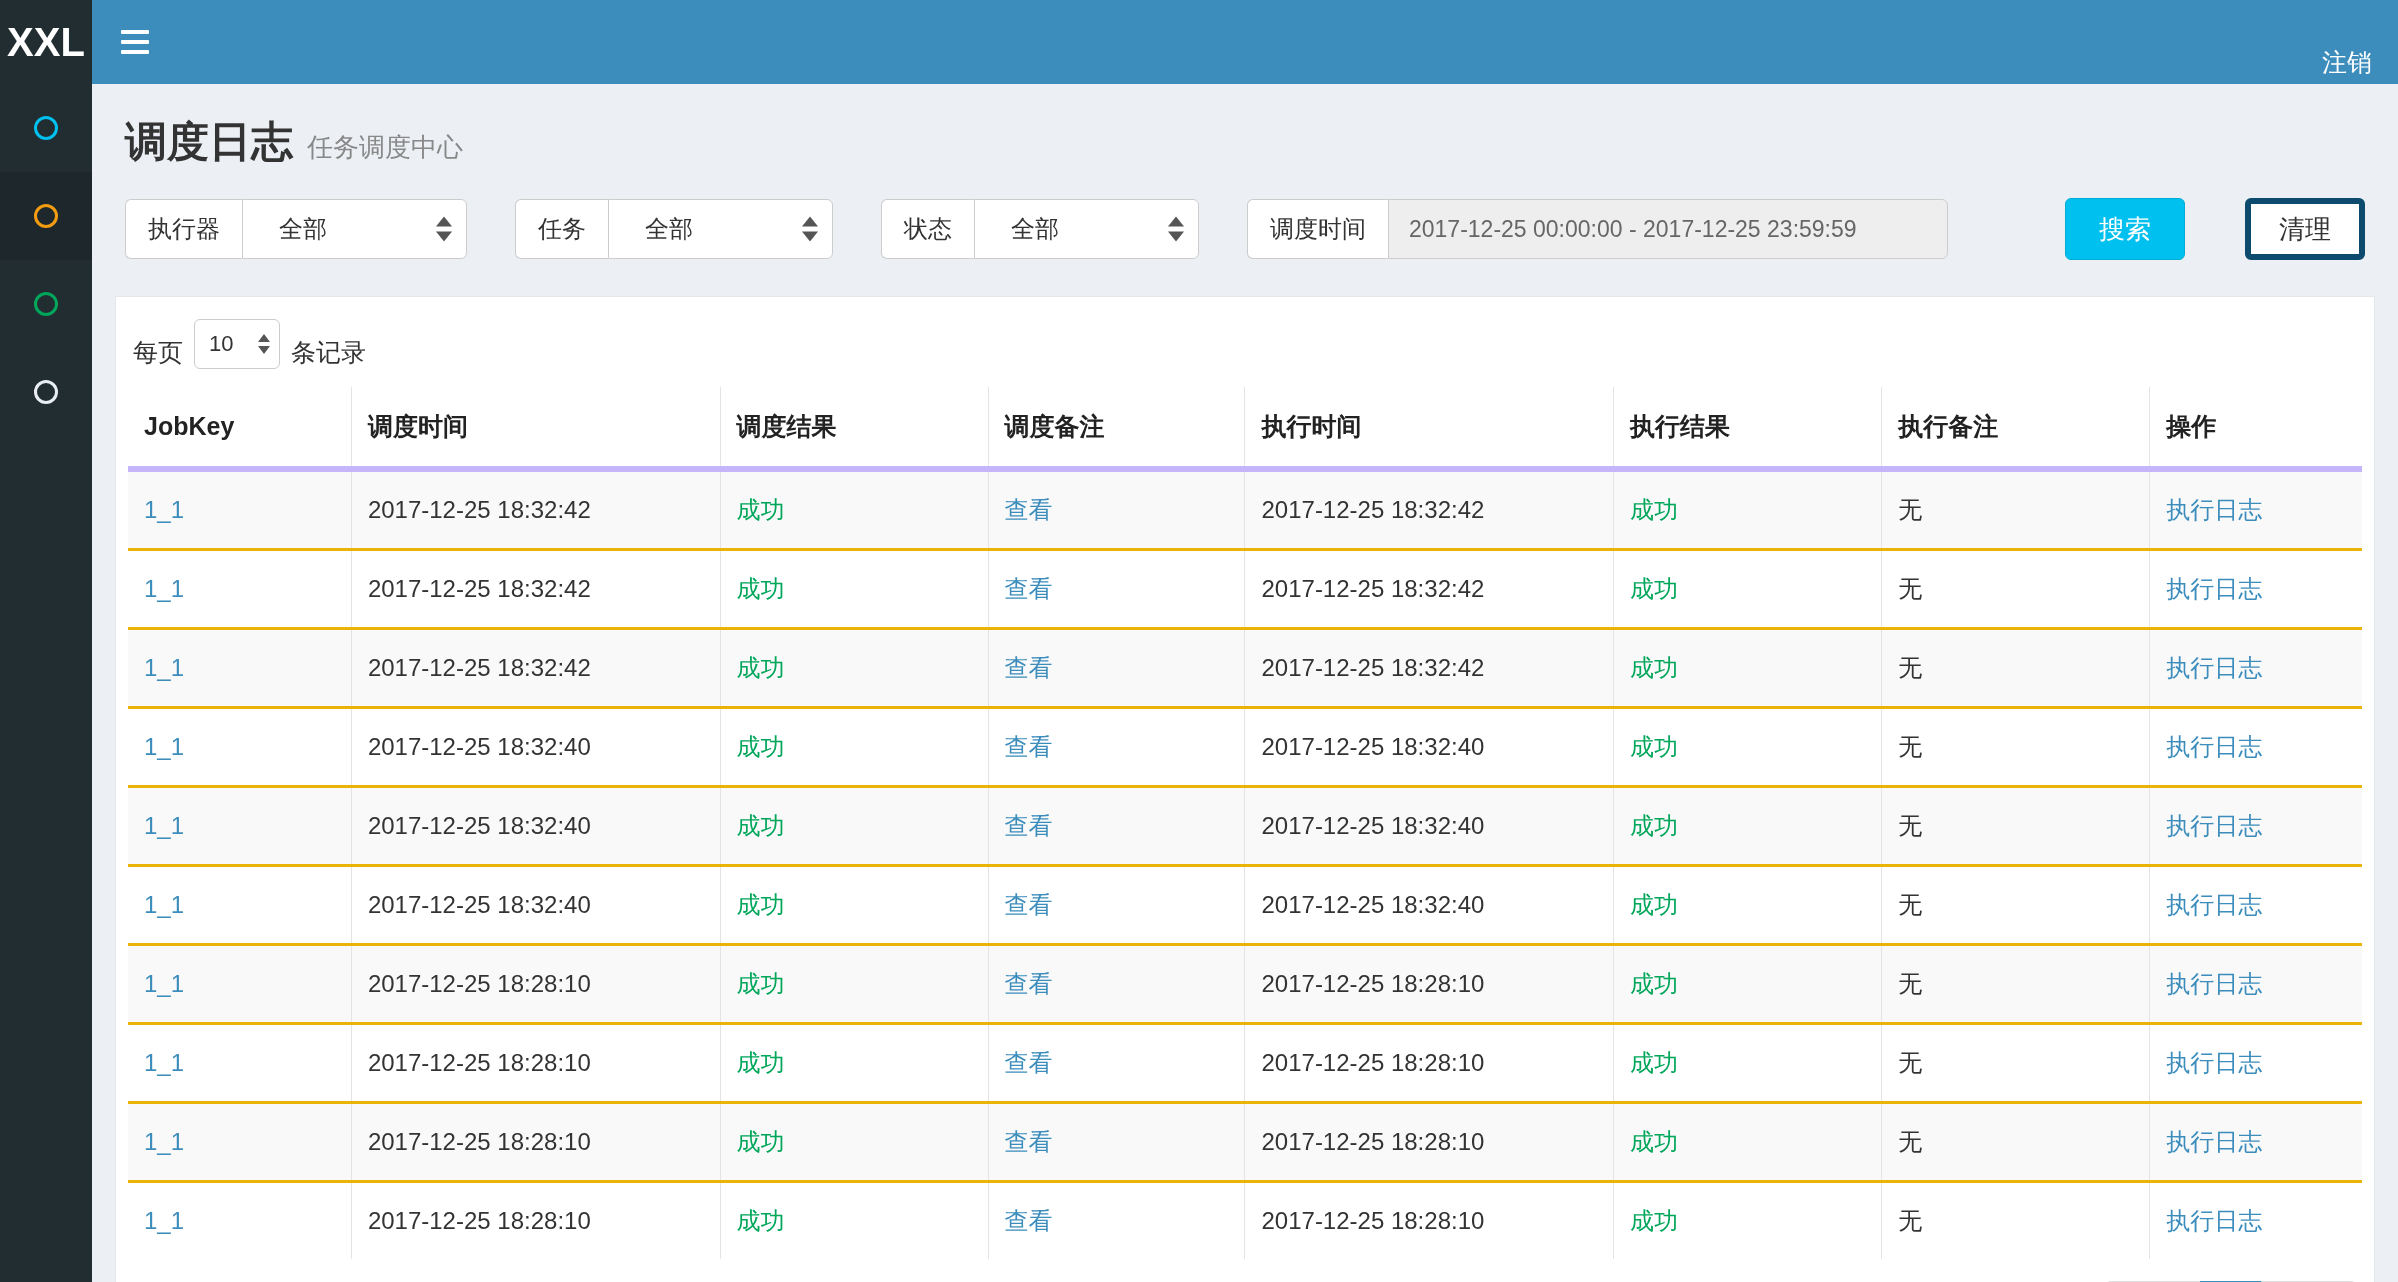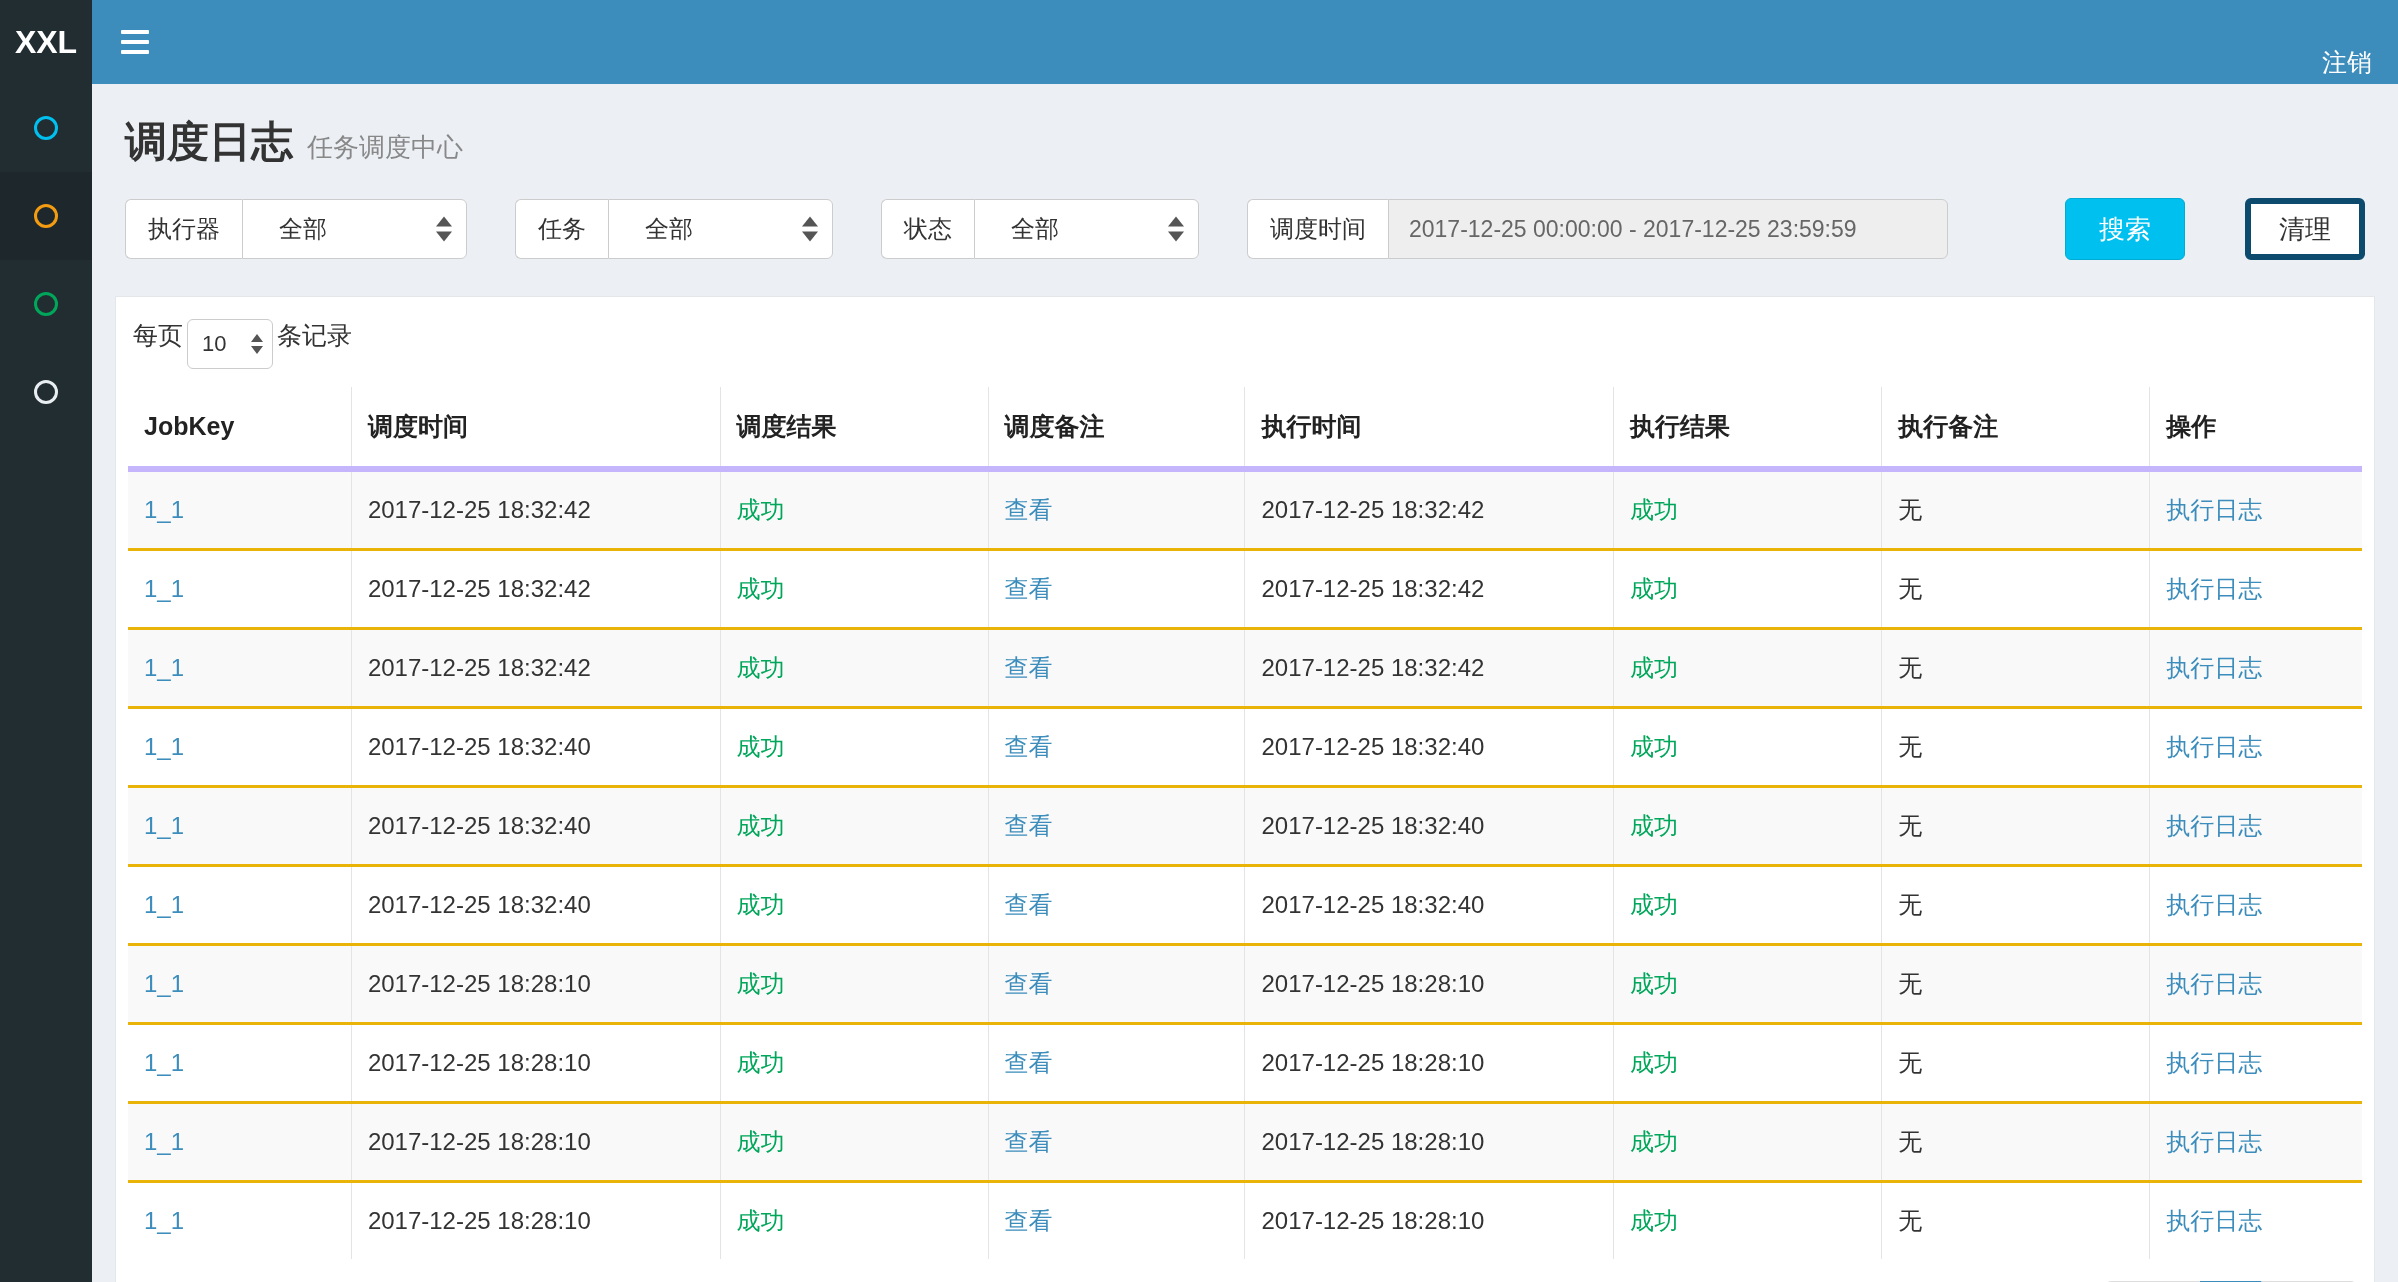--- a/index.html
+++ b/index.html
@@ -11,21 +11,21 @@
   }
   a { text-decoration: none; cursor: pointer; }
 
   
   .navbar {
     position: absolute; top: 0; left: 0; right: 0; height: 84px;
     background: #3c8dbc; display: flex; z-index: 20;
   }
   .logo {
     width: 92px; height: 84px; background: #222d32;
-    color: #fff; font-weight: bold; font-size: 32px;
+    color: #fff; font-weight: bold; font-size: 40px;
     display: flex; align-items: center; justify-content: center;
     cursor: pointer;
   }
   .nav-rest { flex: 1; display: flex; align-items: center; justify-content: space-between; }
   .hamburger {
     width: 70px; height: 84px; display: flex; align-items: center; justify-content: center;
     cursor: pointer; margin-left: 8px;
   }
   .icon-bars { display: inline-flex; flex-direction: column; gap: 6px; }
   .icon-bars i { display: block; width: 28px; height: 4px; background: #fff; border-radius: 1px; }
@@ -102,21 +102,21 @@
   .btn-clear {
     margin-left: 60px; width: 120px;
     background: #fff; border: 6px solid #0c4a6e; color: #333;
   }
 
   
   .box {
     margin-top: 36px; background: #fff; border: 1px solid #e3e7ea;
     padding: 16px 12px 25px 12px; min-height: 880px;
   }
-  .page-length { display: flex; align-items: flex-start; gap: 4px; font-size: 25px; padding: 6px 5px 0 5px; }
+  .page-length { display: flex; align-items: flex-end; gap: 11px; font-size: 25px; padding: 6px 5px 0 5px; }
   .selectbox.mini {
     width: 86px; height: 50px; border-radius: 6px; border: 1px solid #ccc;
     padding: 0 36px 0 14px; font-size: 22px;
   }
   .selectbox.mini .stepper { right: 9px; gap: 4px; }
   .selectbox.mini .stepper .up { border-left-width: 6px; border-right-width: 6px; border-bottom-width: 8px; }
   .selectbox.mini .stepper .down { border-left-width: 6px; border-right-width: 6px; border-top-width: 8px; }
 
   
   .log-table { width: 100%; border-collapse: collapse; table-layout: fixed; margin-top: 18px; font-size: 24px; }

